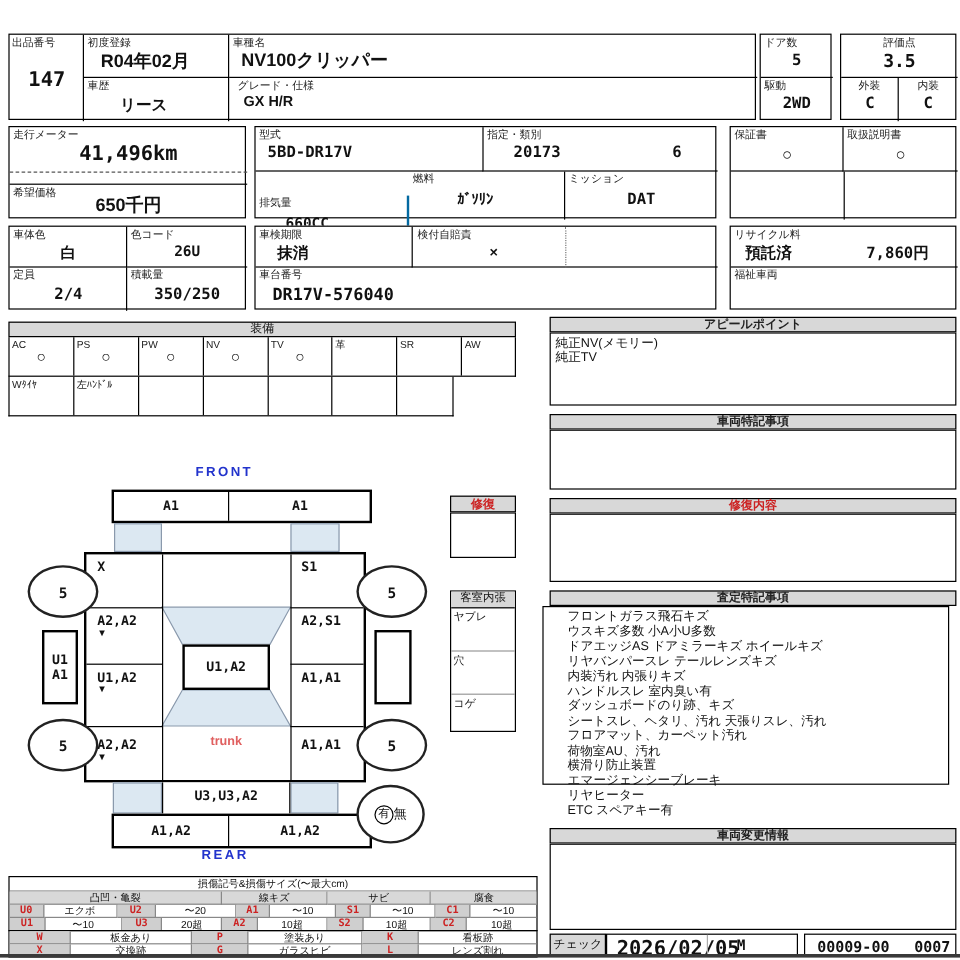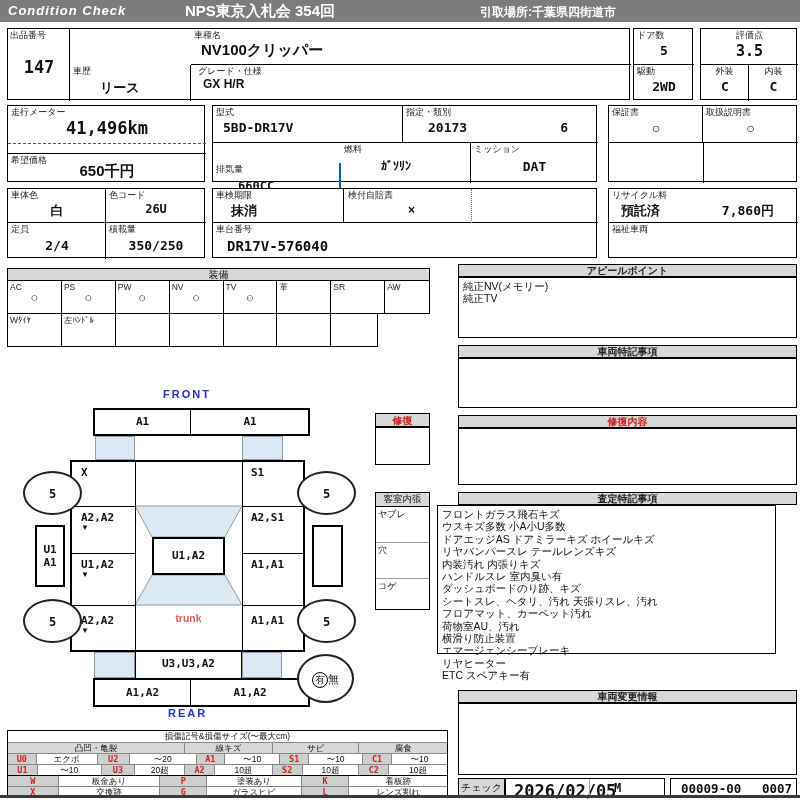--- a/index.html
+++ b/index.html
@@ -32,30 +32,29 @@
            font-family:"DejaVu Sans Mono","Liberation Mono",monospace;}
   .eq-lbl{position:absolute;left:2px;top:1px;font-size:8.5px;color:#222;white-space:nowrap;}
   .circ{position:absolute;left:0;right:0;top:10px;text-align:center;font-size:13px;line-height:14px;}
   .note-line{font-size:10.5px;line-height:12.4px;white-space:nowrap;}
 </style>
 </head>
 <body>
 
 <div id="page">
 
-  <div class="topbar">
-    <span class="abs" style="left:8px;top:3px;font-size:13px;font-style:italic;font-weight:bold;letter-spacing:1px;">Condition Check</span>
-    <span class="abs" style="left:185px;top:2px;font-size:15px;font-weight:bold;">NPS東京入札会 354回</span>
-    <span class="abs" style="left:480px;top:4px;font-size:12px;font-weight:bold;">引取場所:千葉県四街道市</span>
-  </div>
 
   <div class="box" style="left:7px;top:28px;width:623px;height:72px;">
     <div class="cell" style="left:0;top:0;width:62px;height:72px;border-right:1px solid #000;">
       <span class="lbl" style="left:2px;top:1px;">出品番号</span>
       <div class="val abs" style="left:0;width:62px;top:28px;text-align:center;font-size:17px;">147</div>
+    </div>
+    <div class="cell" style="left:62px;top:0;width:121px;height:36px;border-right:1px solid #000;border-bottom:1px solid #000;">
+      <span class="lbl" style="left:3px;top:1px;">初度登録</span>
+      <div class="jpv abs" style="left:14px;top:13px;font-size:15px;">R04年02月</div>
     </div>
     <div class="cell" style="left:62px;top:36px;width:121px;height:36px;border-right:1px solid #000;">
       <span class="lbl" style="left:3px;top:1px;">車歴</span>
       <div class="jpv abs" style="left:30px;top:14px;font-size:13px;">リース</div>
     </div>
     <div class="cell" style="left:183px;top:0;width:440px;height:36px;border-bottom:1px solid #000;">
       <span class="lbl" style="left:3px;top:1px;">車種名</span>
       <div class="jpv abs" style="left:10px;top:12px;font-size:15px;">NV100クリッパー</div>
     </div>
     <div class="cell" style="left:187px;top:36px;width:440px;height:36px;">
@@ -251,21 +250,21 @@
     <div class="note-line">純正TV</div>
   </div>
 
   <div class="hdr" style="left:458px;top:345px;width:339px;height:13px;">車両特記事項</div>
   <div class="body-box" style="left:458px;top:358px;width:339px;height:50px;"></div>
 
   <div class="hdr red" style="left:458px;top:415px;width:339px;height:13px;">修復内容</div>
   <div class="body-box" style="left:458px;top:428px;width:339px;height:57px;"></div>
 
   <div class="hdr" style="left:458px;top:492px;width:339px;height:13px;">査定特記事項</div>
-  <div class="body-box" style="left:437px;top:505px;width:339px;height:149px;padding:2px 0 0 4px;">
+  <div class="body-box" style="left:452px;top:505px;width:339px;height:149px;padding:2px 0 0 20px;">
     <div class="note-line">フロントガラス飛石キズ</div>
     <div class="note-line">ウスキズ多数 小A小U多数</div>
     <div class="note-line">ドアエッジAS ドアミラーキズ ホイールキズ</div>
     <div class="note-line">リヤバンパースレ テールレンズキズ</div>
     <div class="note-line">内装汚れ 内張りキズ</div>
     <div class="note-line">ハンドルスレ 室内臭い有</div>
     <div class="note-line">ダッシュボードのり跡、キズ</div>
     <div class="note-line">シートスレ、ヘタリ、汚れ 天張りスレ、汚れ</div>
     <div class="note-line">フロアマット、カーペット汚れ</div>
     <div class="note-line">荷物室AU、汚れ</div>

